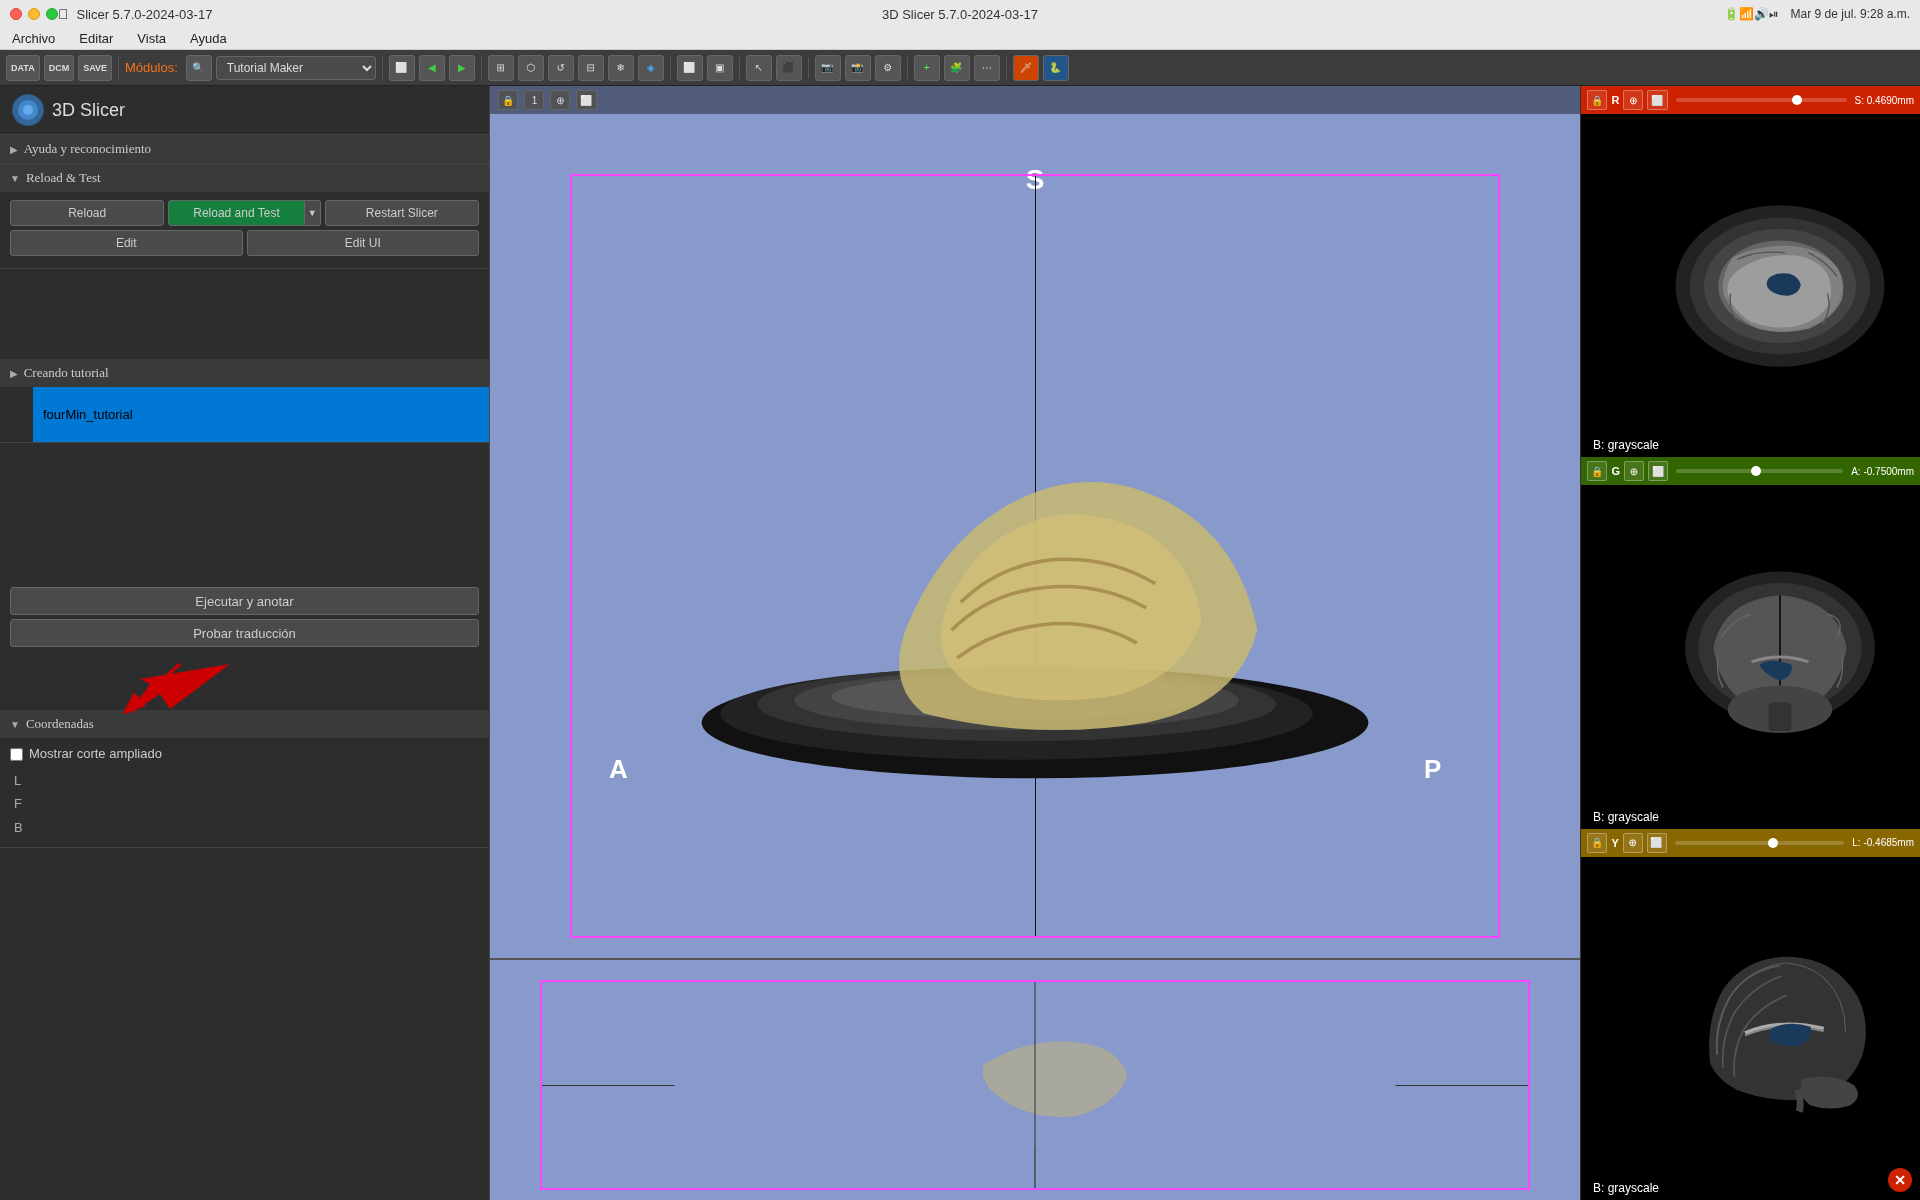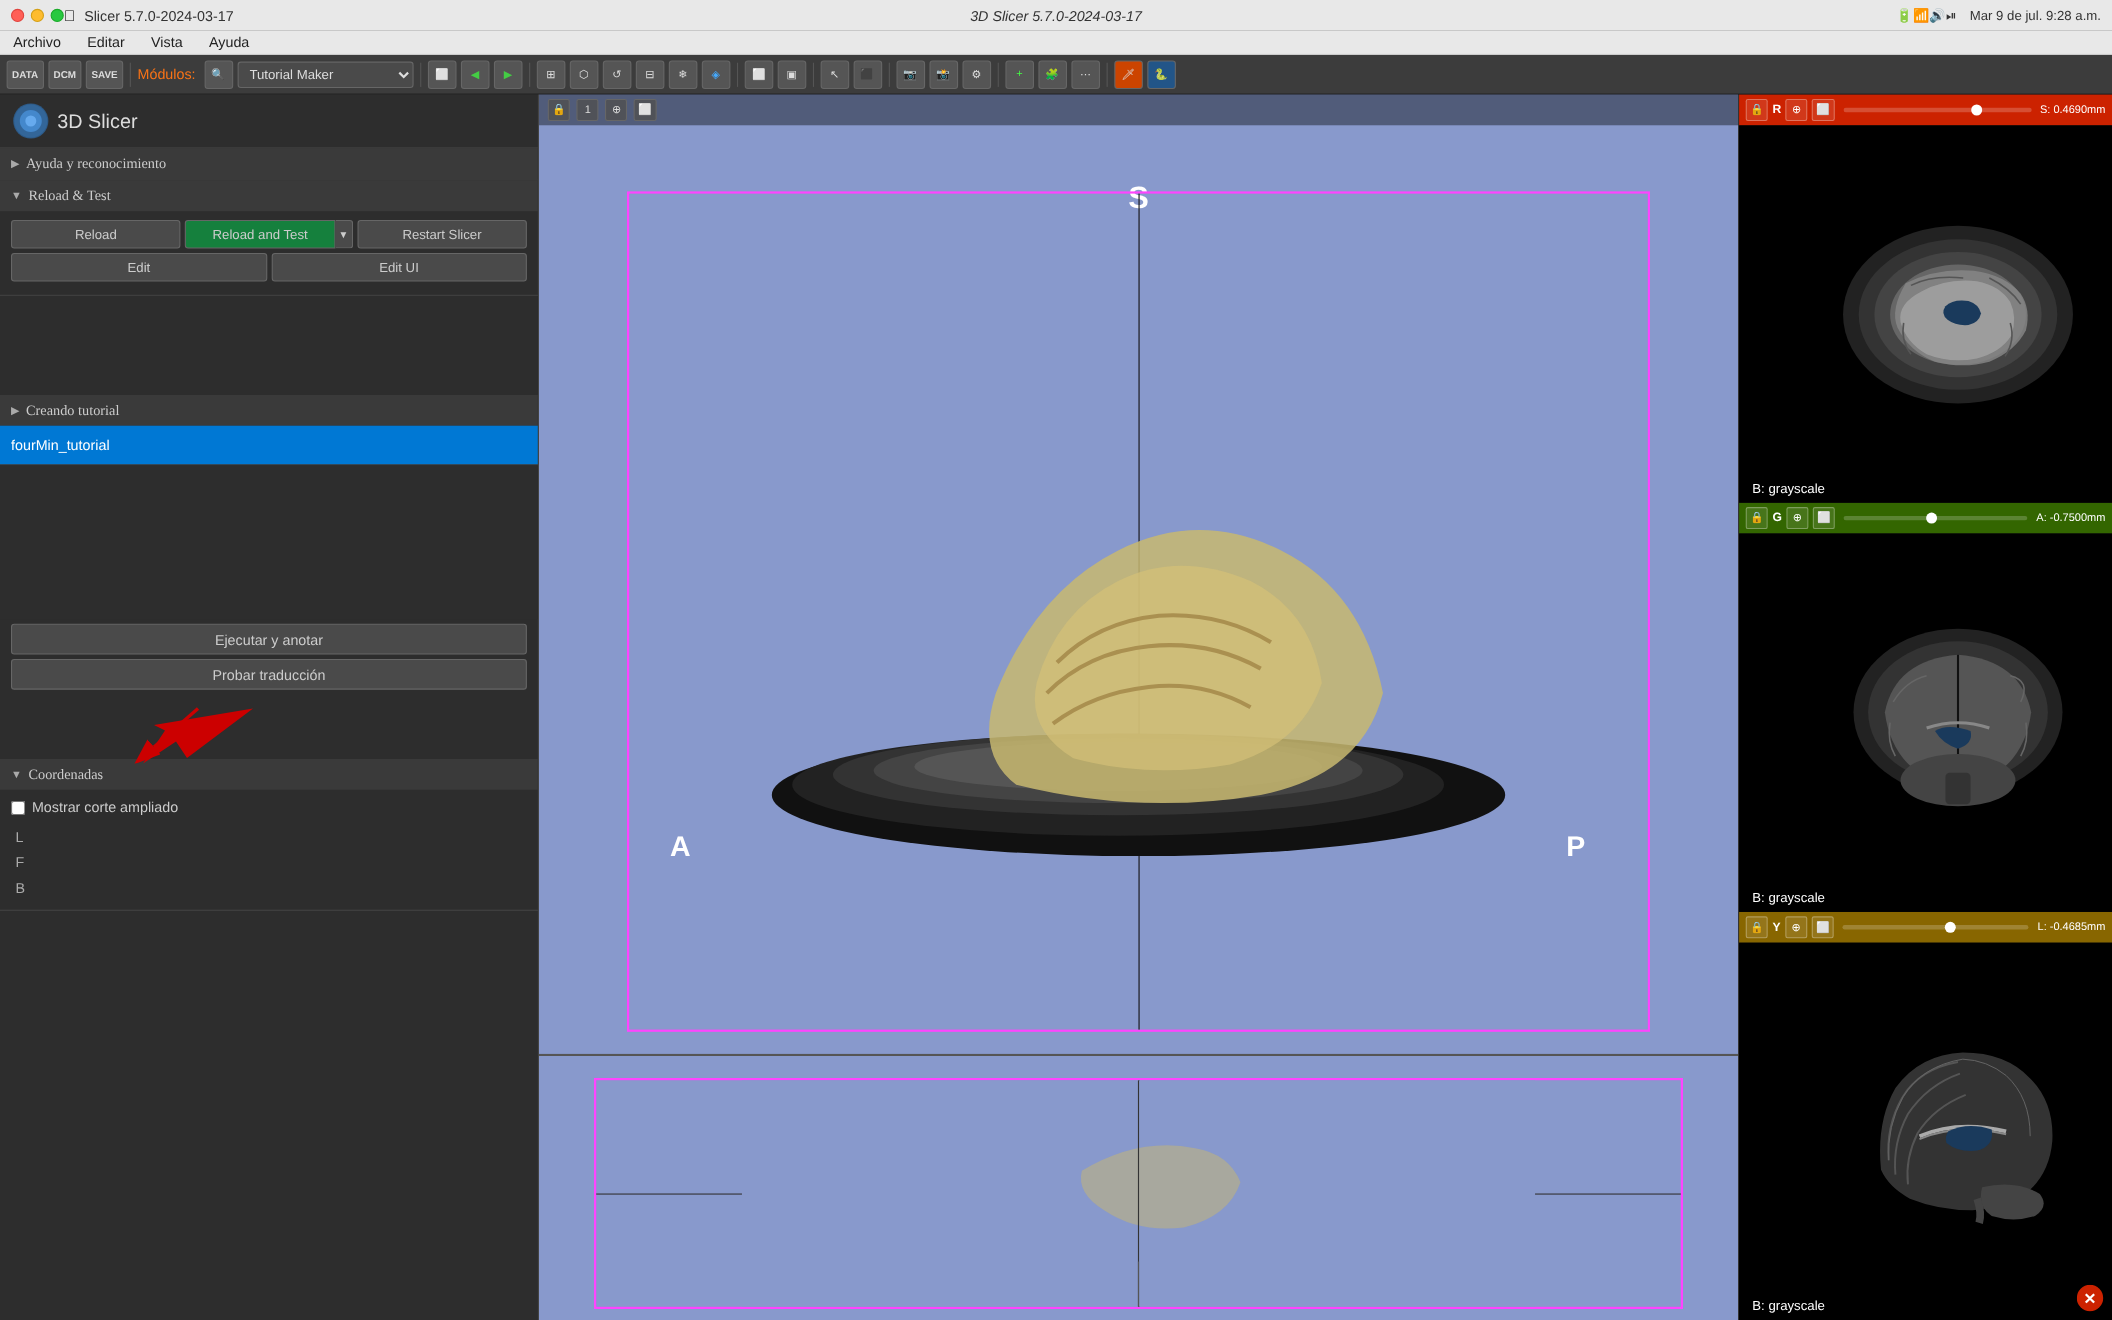--- a/index.html
+++ b/index.html
@@ -12,21 +12,21 @@
       display: flex;
       align-items: center;
       padding: 0 10px;
       position: relative;
     }
     .traffic-lights { display: flex; gap: 6px; align-items: center; }
     .traffic-light { width: 12px; height: 12px; border-radius: 50%; cursor: pointer; }
     .tl-red { background: #ff5f57; border: 1px solid #e0443e; }
     .tl-yellow { background: #febc2e; border: 1px solid #d4a017; }
     .tl-green { background: #28c840; border: 1px solid #1aab29; }
-    .title-bar-title { position: absolute; left: 50%; transform: translateX(-50%); font-size: 13px; font-weight: 500; color: #333; font-style: italic; }
+    .title-bar-title { position: absolute; left: 50%; transform: translateX(-50%); font-size: 13px; font-weight: 500; color: #333; }
     .title-bar-right { margin-left: auto; display: flex; gap: 12px; font-size: 12px; color: #333; align-items: center; }
     .apple-logo { font-size: 14px; margin-right: 8px; }
 
     
     .menu-bar {
       height: 22px;
       background: #e8e8e8;
       display: flex;
       align-items: center;
       padding: 0 8px;
@@ -167,24 +167,25 @@
     .creando-header {
       display: flex;
       align-items: center;
       padding: 6px 10px;
       background: #3a3a3a;
       cursor: pointer;
       gap: 6px;
     }
     .tutorial-item {
       background: #0078d4;
-      color: #ffffff;
-      padding: 10px 10px;
+      color: #000000;
+      padding: 20px 10px;
       font-size: 13px;
       cursor: pointer;
+      margin-left: 33px;
     }
 
     
     .ejecutar-btn {
       width: 100%;
       height: 28px;
       background: #4a4a4a;
       border: 1px solid #666;
       border-radius: 3px;
       color: #ccc;

